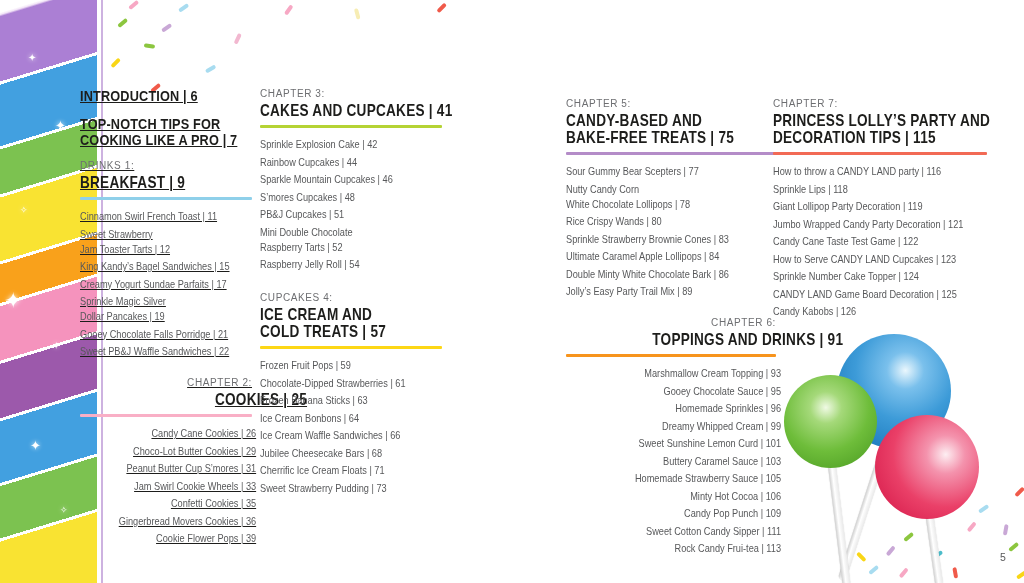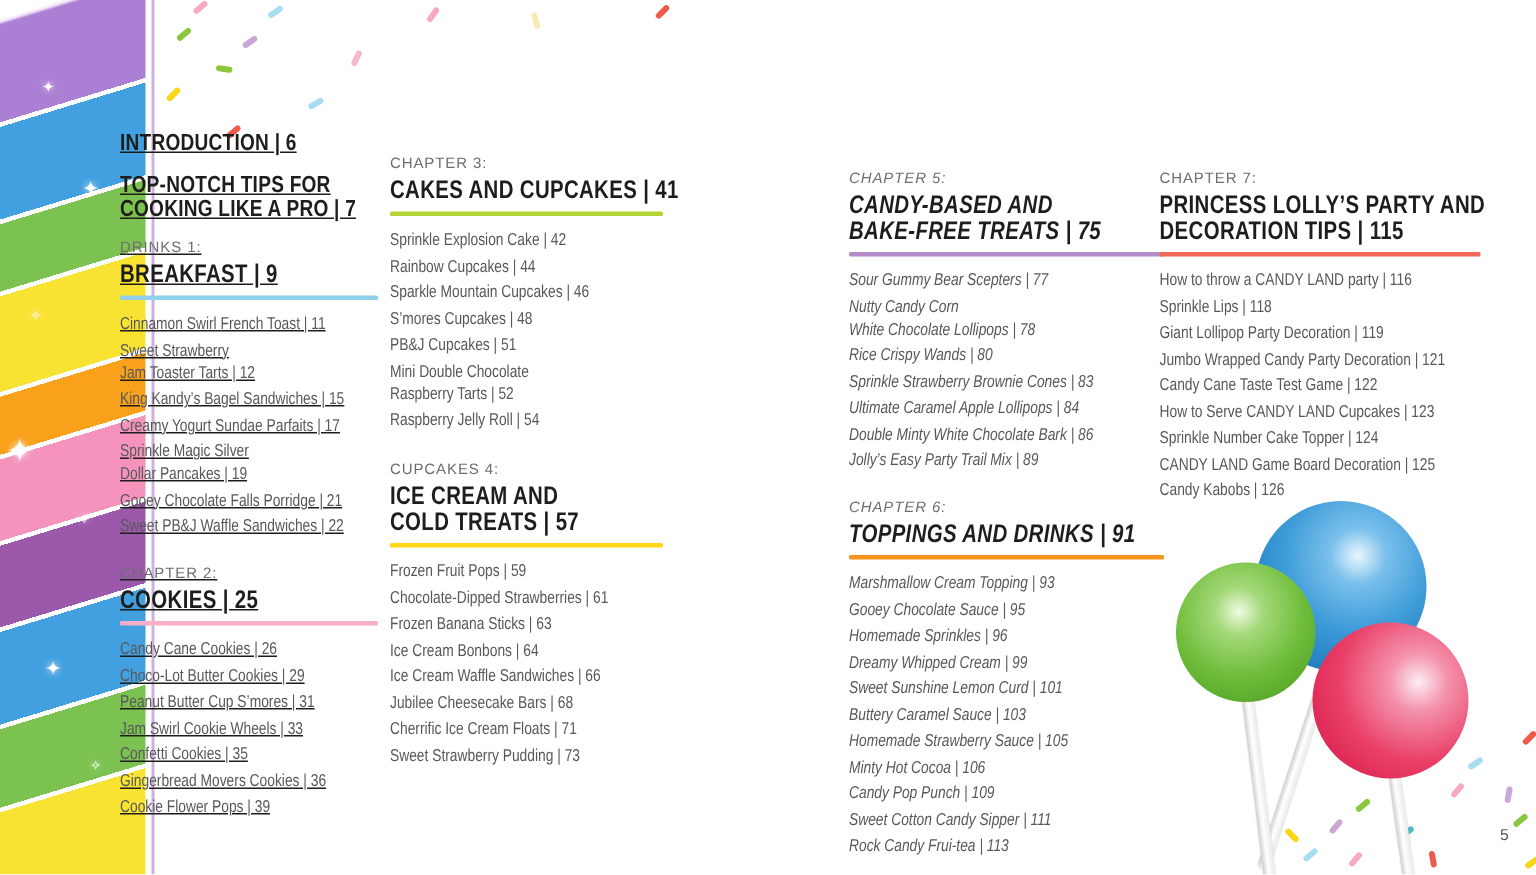--- a/index.html
+++ b/index.html
@@ -32,28 +32,28 @@
   .header h1 { margin:0; font-size:28px; font-weight:bold; letter-spacing:1px; color:#1d1d1b;
                transform:scaleX(.8); transform-origin:50% 50%; white-space:nowrap; }
   .divider { position:relative; margin-top:8px; height:14px; display:flex; align-items:center; justify-content:center; gap:6px; }
   .divider-line { position:absolute; left:0; right:0; top:6px; height:3px; border-radius:2px; }
   .sq { width:13px; height:13px; position:relative; z-index:1; display:inline-block; }
 
   
   .col { position:absolute; }
   .col1 { left:80px;  top:88px; width:172px;text-decoration:underline; }
   .col2 { left:260px; top:88px; width:182px; }
-  .col3 { left:566px; top:98px; width:210px;font-style:italic; }
+  .col3 { left:566px; top:98px; width:210px; }
   .col4 { left:773px; top:98px; width:214px; }
 
   .fm-item { font-weight:bold; font-size:15.5px; line-height:16px; letter-spacing:.2px;
              color:#1d1d1b; margin:0 0 12px 0; white-space:pre-line; width:135%;
              transform:scaleX(.82); transform-origin:0 0; }
-  .chapter { margin-top:16px; }
-  .mt-sm { margin-top:6px; } .mt-md { margin-top:18px; } .mt-lg { margin-top:20px; }
+  .chapter { margin-top:0; }
+  .mt-sm { margin-top:6px; } .mt-md { margin-top:18px;text-align:right; } .mt-lg { margin-top:20px; }
   .chapter-label { font-size:10px; letter-spacing:.6px; color:#6d6e71; margin:0 0 3px 0; }
   .chapter-title { margin:0; font-size:17px; font-weight:bold; line-height:17px; letter-spacing:.3px;
                    color:#1d1d1b; white-space:pre-line; width:165%;
                    transform:scaleX(.8); transform-origin:0 0; }
   .chapter-underline { height:3px; margin:6px 0 9px 0; border-radius:1px; }
   .toc-list { list-style:none; margin:0; padding:0; }
   .toc-item { font-size:11.5px; line-height:15px; margin-bottom:2.5px; color:#57585a;
               white-space:pre-line; width:128%; transform:scaleX(.8); transform-origin:0 0; }
 
   

